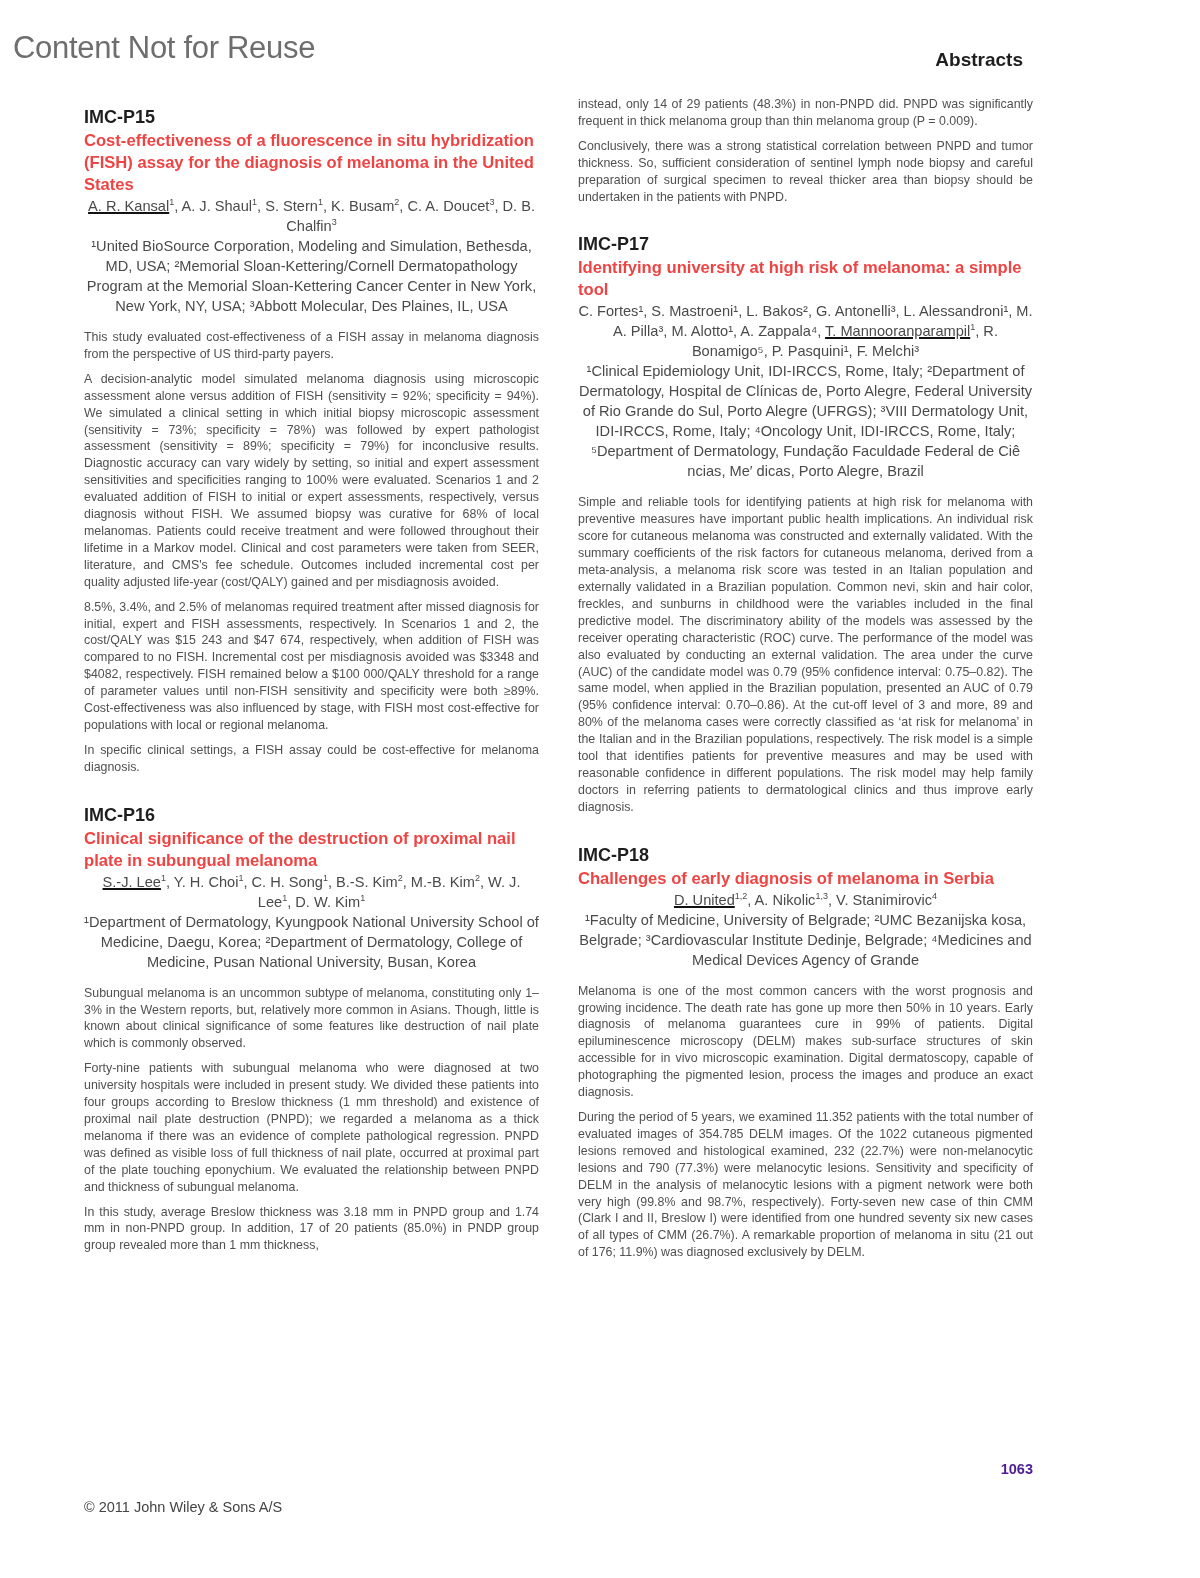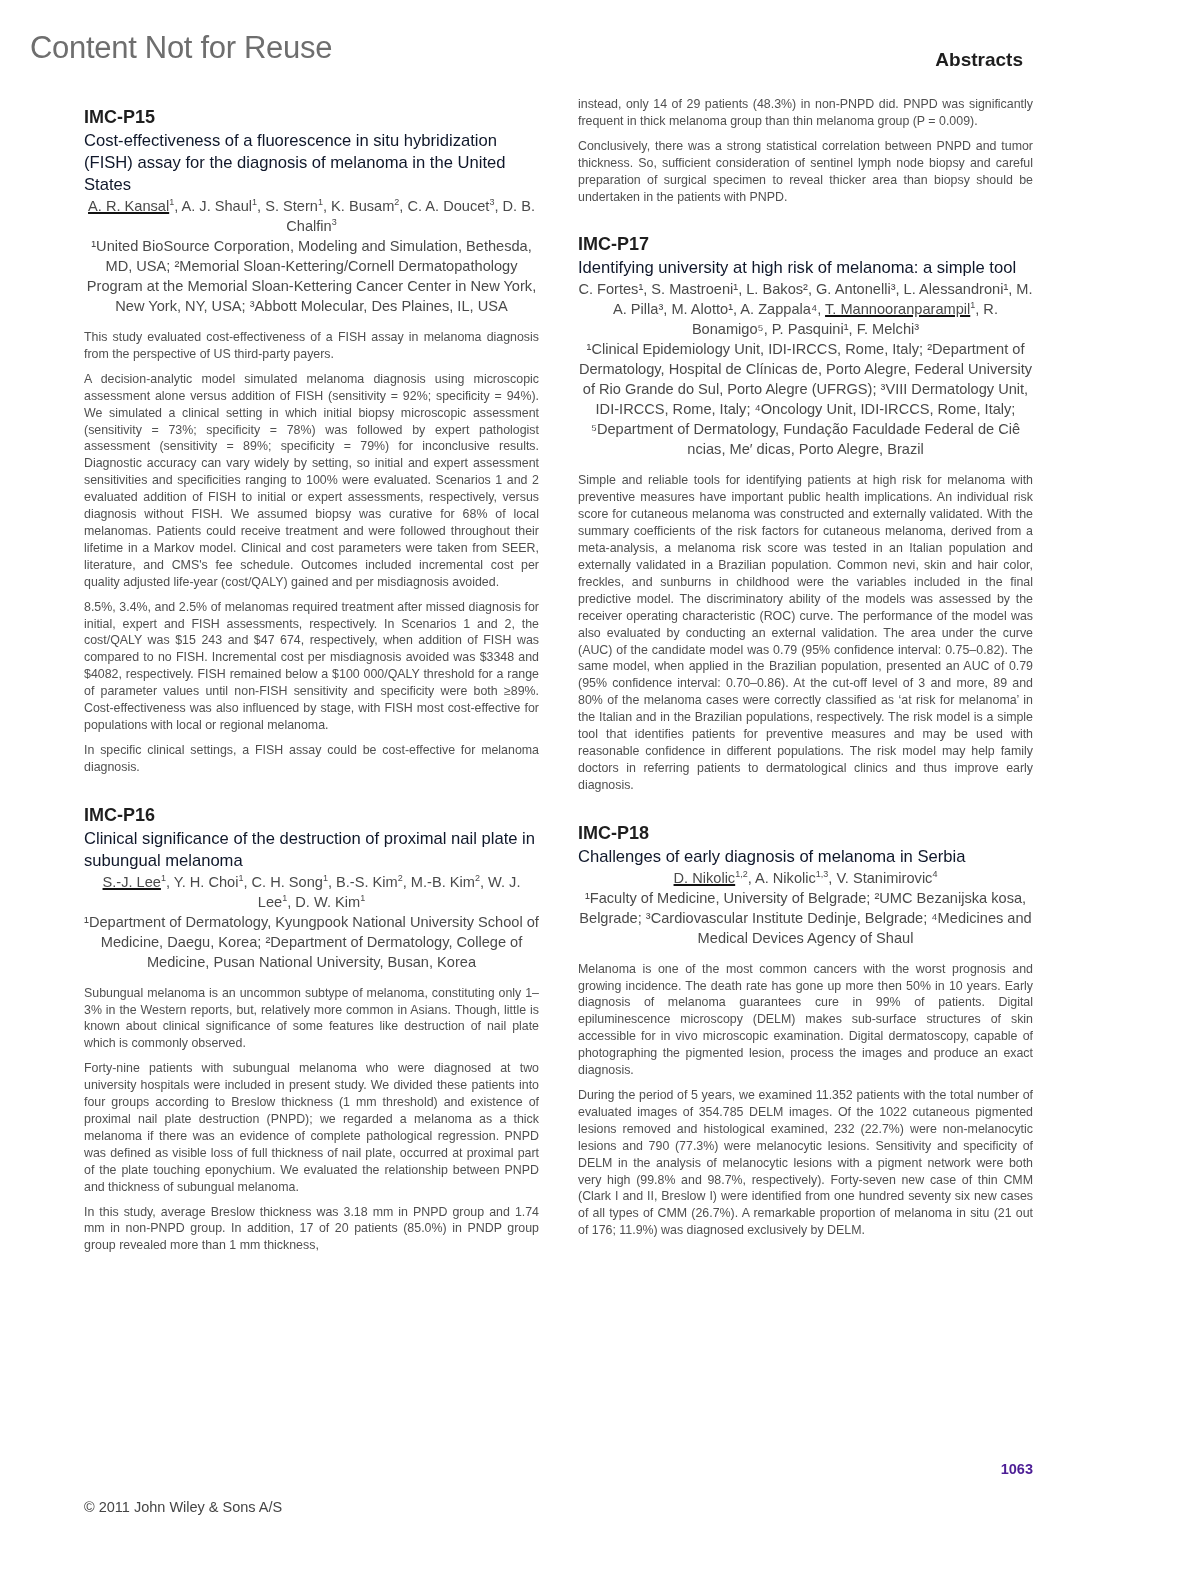--- a/index.html
+++ b/index.html
@@ -1,26 +1,26 @@
 <!DOCTYPE html>
 <html><head>
 <meta charset="utf-8">
 <style>
   html, body { margin: 0; padding: 0; background: #ffffff; }
   body { width: 1200px; height: 1578px; position: relative; overflow: hidden;
          font-family: "Liberation Sans", sans-serif; color: #3c3c3c; }
-  .watermark { position: absolute; left: 30px; top: 30px; font-size: 31px; color: #6e6e6e;
+  .watermark { position: absolute; left: 13px; top: 30px; font-size: 31px; color: #6e6e6e;
                font-family: "Liberation Sans", sans-serif; letter-spacing: -0.3px; }
   .running-head { position: absolute; right: 177px; top: 49px; font-size: 19px; font-weight: bold; color: #1e1e1e; }
   .col { position: absolute; top: 96px; width: 455px; }
   .col.left { left: 84px; }
   .col.right { left: 578px; }
   .abstract { margin-bottom: 28px; }
   .abs-id { font-size: 18px; font-weight: bold; color: #1e1e1e; margin: 10px 0 2px; line-height: 22px; }
-  .abs-title { font-size: 16.6px; font-weight: normal; color: #0f172a; line-height: 22px; }
+  .abs-title { font-size: 16.6px; font-weight: bold; color: #ef4444; line-height: 22px; }
   .authors, .affil { font-size: 14.6px; color: #4a4a4a; line-height: 20px; text-align: center; }
   .authors u { text-decoration: underline; text-decoration-thickness: 2px; text-decoration-color: #111; }
   sup { font-size: 9px; line-height: 0; }
   .para { font-size: 12.4px; line-height: 16.9px; color: #505050; text-align: justify; margin: 8px 0 0; }
   .para.first { margin-top: 13px; }
   .footer-left { position: absolute; left: 84px; top: 1499px; font-size: 14.5px; color: #444; }
   .footer-right { position: absolute; right: 167px; top: 1461px; font-size: 14.5px; font-weight: bold; color: #4c1d95; }
   .cont { margin-top: 0; }
 </style>
 </head>
@@ -69,22 +69,22 @@
       <span>C. Fortes¹, S. Mastroeni¹, L. Bakos², G. Antonelli³, L. Alessandroni¹, M. A. Pilla³, M. Alotto¹, A. Zappala⁴, </span><u>T. Mannooranparampil</u><sup>1</sup><span>, R. Bonamigo⁵, P. Pasquini¹, F. Melchi³</span>
     </div>
     <div class="affil">¹Clinical Epidemiology Unit, IDI-IRCCS, Rome, Italy; ²Department of Dermatology, Hospital de Clínicas de, Porto Alegre, Federal University of Rio Grande do Sul, Porto Alegre (UFRGS); ³VIII Dermatology Unit, IDI-IRCCS, Rome, Italy; ⁴Oncology Unit, IDI-IRCCS, Rome, Italy; ⁵Department of Dermatology, Fundação Faculdade Federal de Ciê ncias, Me′ dicas, Porto Alegre, Brazil</div>
     <p class="para first">Simple and reliable tools for identifying patients at high risk for melanoma with preventive measures have important public health implications. An individual risk score for cutaneous melanoma was constructed and externally validated. With the summary coefficients of the risk factors for cutaneous melanoma, derived from a meta-analysis, a melanoma risk score was tested in an Italian population and externally validated in a Brazilian population. Common nevi, skin and hair color, freckles, and sunburns in childhood were the variables included in the final predictive model. The discriminatory ability of the models was assessed by the receiver operating characteristic (ROC) curve. The performance of the model was also evaluated by conducting an external validation. The area under the curve (AUC) of the candidate model was 0.79 (95% confidence interval: 0.75–0.82). The same model, when applied in the Brazilian population, presented an AUC of 0.79 (95% confidence interval: 0.70–0.86). At the cut-off level of 3 and more, 89 and 80% of the melanoma cases were correctly classified as ‘at risk for melanoma’ in the Italian and in the Brazilian populations, respectively. The risk model is a simple tool that identifies patients for preventive measures and may be used with reasonable confidence in different populations. The risk model may help family doctors in referring patients to dermatological clinics and thus improve early diagnosis.</p>
   </section>
 
   <section class="abstract">
     <div class="abs-id">IMC-P18</div>
     <div class="abs-title">Challenges of early diagnosis of melanoma in Serbia</div>
     <div class="authors">
-      <u>D. Nikolic</u><sup>1,2</sup><span>, A. Nikolic</span><sup>1,3</sup><span>, V. Stanimirovic</span><sup>4</sup>
+      <u>D. United</u><sup>1,2</sup><span>, A. Nikolic</span><sup>1,3</sup><span>, V. Stanimirovic</span><sup>4</sup>
     </div>
-    <div class="affil">¹Faculty of Medicine, University of Belgrade; ²UMC Bezanijska kosa, Belgrade; ³Cardiovascular Institute Dedinje, Belgrade; ⁴Medicines and Medical Devices Agency of Shaul</div>
+    <div class="affil">¹Faculty of Medicine, University of Belgrade; ²UMC Bezanijska kosa, Belgrade; ³Cardiovascular Institute Dedinje, Belgrade; ⁴Medicines and Medical Devices Agency of Grande</div>
     <p class="para first">Melanoma is one of the most common cancers with the worst prognosis and growing incidence. The death rate has gone up more then 50% in 10 years. Early diagnosis of melanoma guarantees cure in 99% of patients. Digital epiluminescence microscopy (DELM) makes sub-surface structures of skin accessible for in vivo microscopic examination. Digital dermatoscopy, capable of photographing the pigmented lesion, process the images and produce an exact diagnosis.</p>
     <p class="para">During the period of 5 years, we examined 11.352 patients with the total number of evaluated images of 354.785 DELM images. Of the 1022 cutaneous pigmented lesions removed and histological examined, 232 (22.7%) were non-melanocytic lesions and 790 (77.3%) were melanocytic lesions. Sensitivity and specificity of DELM in the analysis of melanocytic lesions with a pigment network were both very high (99.8% and 98.7%, respectively). Forty-seven new case of thin CMM (Clark I and II, Breslow I) were identified from one hundred seventy six new cases of all types of CMM (26.7%). A remarkable proportion of melanoma in situ (21 out of 176; 11.9%) was diagnosed exclusively by DELM.</p>
   </section>
 </div>
 
 <div class="footer-left">© 2011 John Wiley &amp; Sons A/S</div>
 <div class="footer-right">1063</div>
 
 </body></html>

